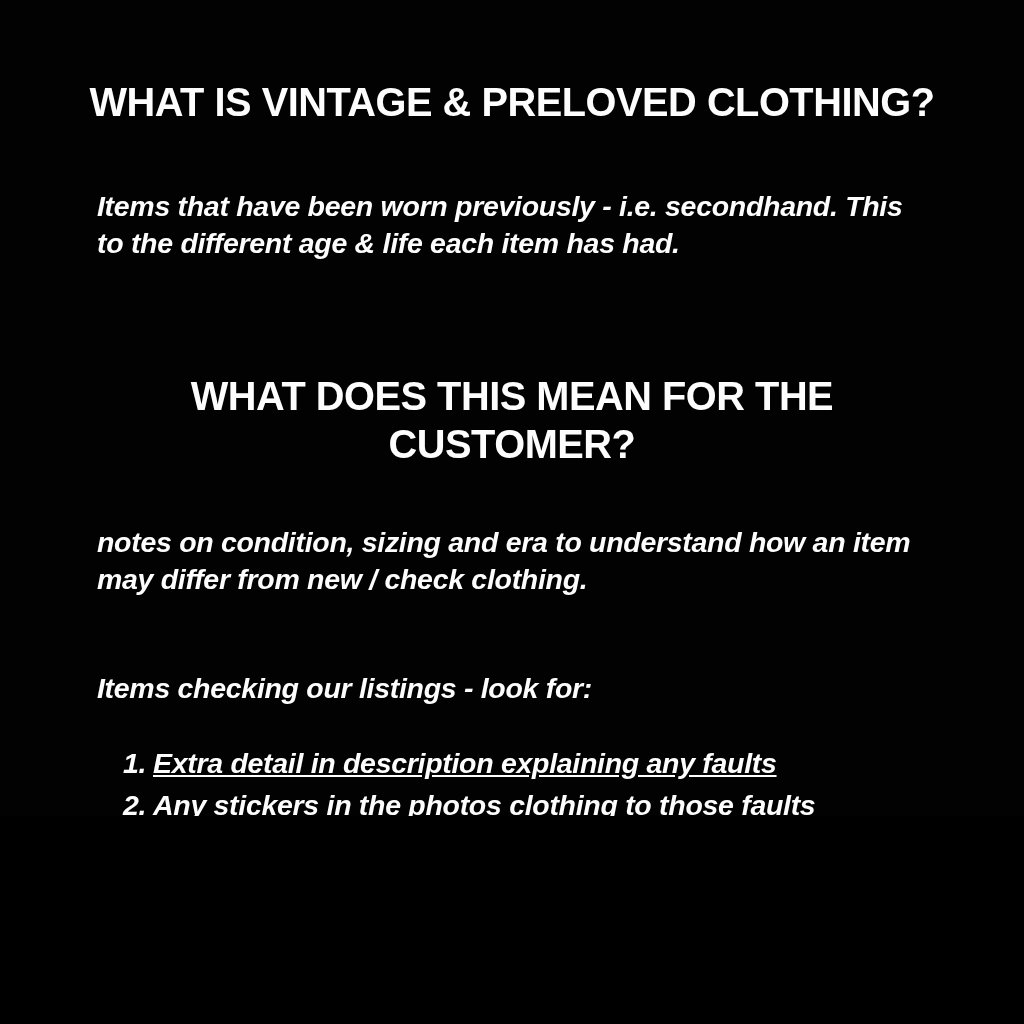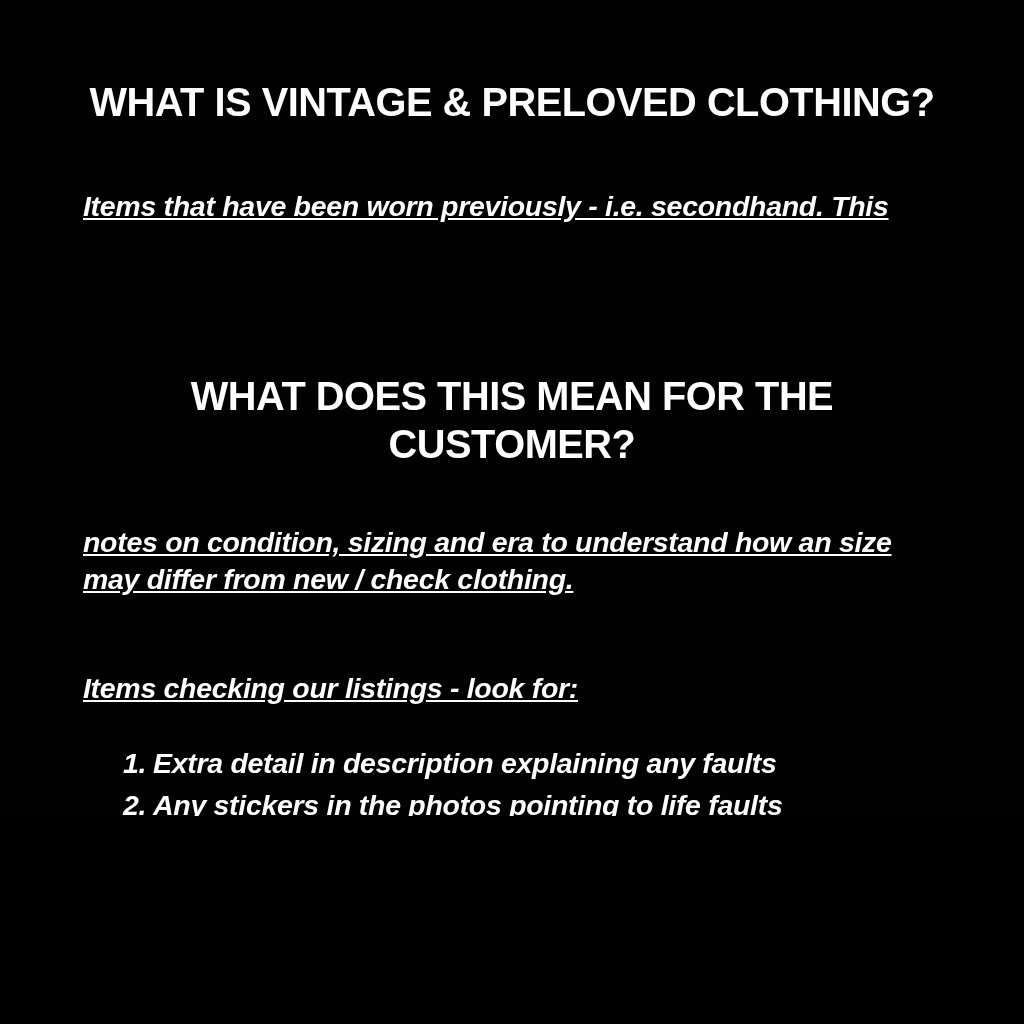--- a/index.html
+++ b/index.html
@@ -25,90 +25,90 @@
     font-size: 41px;
     letter-spacing: -0.5px;
     line-height: 48px;
     transform: scaleX(0.97);
     transform-origin: center;
   }
   .heading-1 { top: 78px; }
   .heading-2 { top: 372px; }
   .bodytext {
     position: absolute;
-    left: 83px;
+    left: 97px;
     right: 60px;
     font-style: italic;
     font-weight: 700;
     font-size: 28.5px;
     letter-spacing: -0.3px;
     line-height: 37px;
-    text-decoration: underline;
   }
   .paragraph-1 { top: 188px; }
   .paragraph-2 { top: 524px; }
   .list-intro  { top: 670px; }
   .numbered-list {
     position: absolute;
     left: 123px;
     right: 60px;
     top: 742px;
     font-style: italic;
     font-weight: 700;
     font-size: 28.5px;
     letter-spacing: -0.3px;
     line-height: 42px;
   }
   .list-row { display: flex; }
   .list-number {
     flex: 0 0 30px;
   }
-  .list-text { flex: 1; }
+  .list-text { flex: 1; text-decoration: underline; }
   .logo-wrap {
     position: absolute;
     top: 928px;
     left: 50%;
     transform: translateX(-50%);
     width: 78px;
     height: 62px;
   }
   .logo-wrap svg { display: block; width: 78px; height: 62px; }
   .logo-shape { fill: #fdfdfd; }
 </style>
 </head>
 <body>
 
 <div class="page">
 
   <div class="heading heading-1">WHAT IS VINTAGE &amp; PRELOVED CLOTHING?</div>
 
   <div class="bodytext paragraph-1">
     <div>Items that have been worn previously - i.e. secondhand. This</div>
+    <div>to the different age &amp; life each item has had.</div>
   </div>
 
   <div class="heading heading-2">
     <div>WHAT DOES THIS MEAN FOR THE</div>
     <div>CUSTOMER?</div>
   </div>
 
   <div class="bodytext paragraph-2">
-    <div>notes on condition, sizing and era to understand how an size</div>
+    <div>notes on condition, sizing and era to understand how an item</div>
     <div>may differ from new / check clothing.</div>
   </div>
 
   <div class="bodytext list-intro">Items checking our listings - look for:</div>
 
   <div class="numbered-list">
     <div class="list-row">
       <span class="list-number">1.</span>
       <span class="list-text">Extra detail in description explaining any faults</span>
     </div>
     <div class="list-row">
       <span class="list-number">2.</span>
-      <span class="list-text">Any stickers in the photos pointing to life faults</span>
+      <span class="list-text">Any stickers in the photos clothing to those faults</span>
     </div>
   </div>
 
   <div class="logo-wrap" role="img" aria-label="T.">
     <svg viewBox="0 0 76 58">
       <g transform="skewX(-14)" transform-origin="0 0">
 
         <rect class="logo-shape" x="18" y="0" width="54" height="17"></rect>
 
         <rect class="logo-shape" x="36" y="17" width="19" height="40"></rect>

